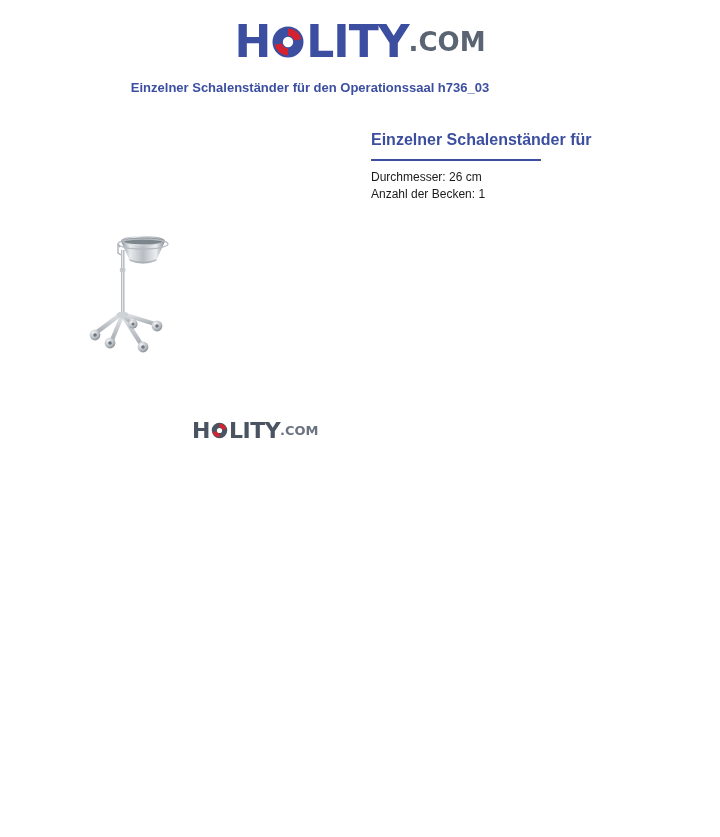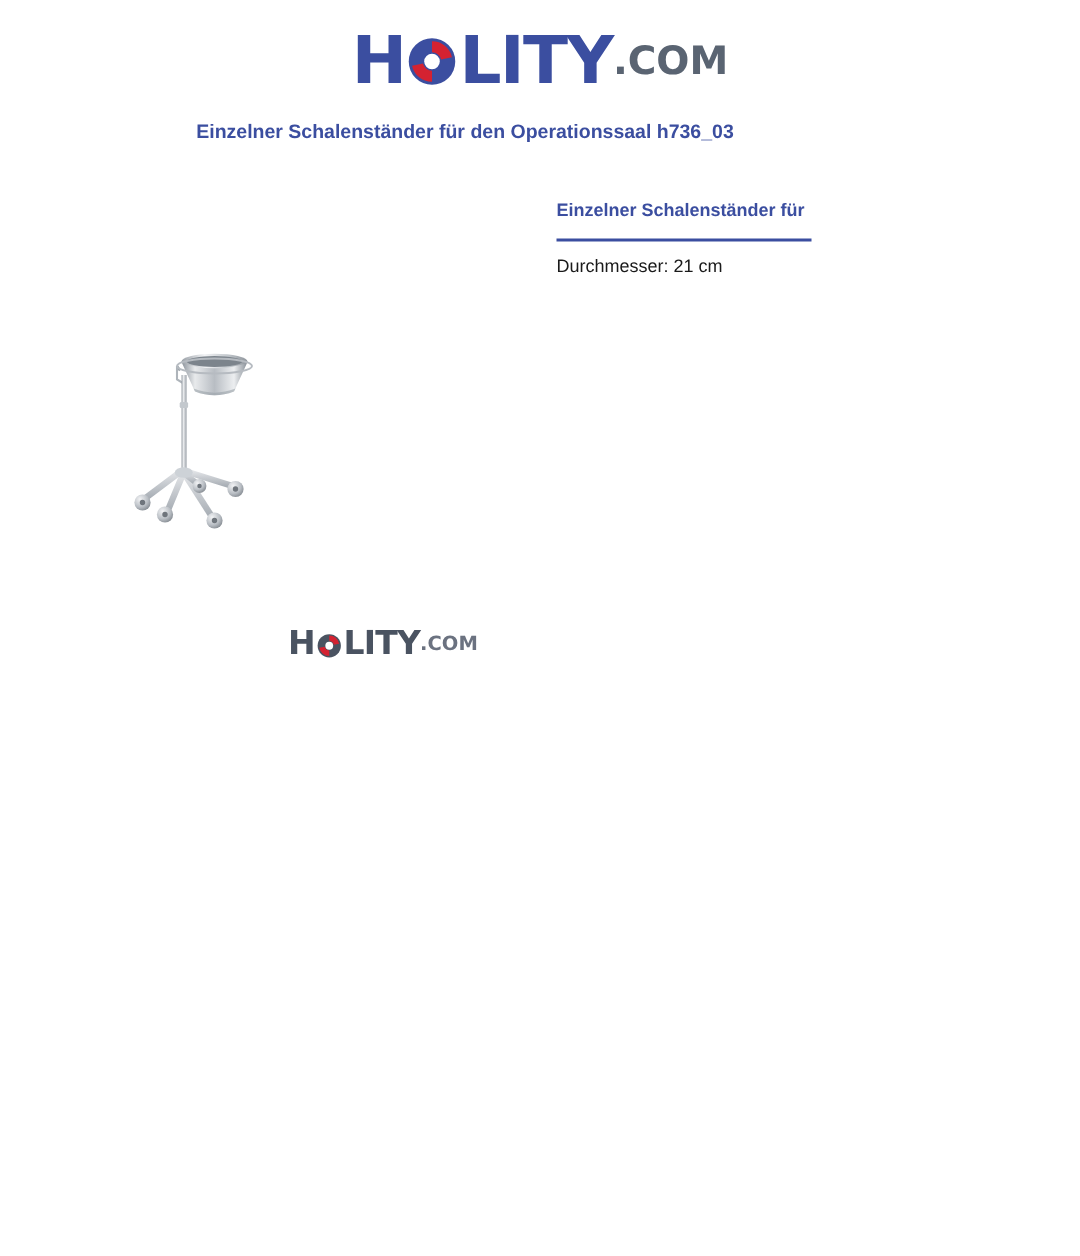--- a/index.html
+++ b/index.html
@@ -83,21 +83,21 @@
   }
 
   
   .info-col {
     position: absolute;
     top: 131px;
     left: 371px;
     width: 230px;
   }
   .info-title {
-    font-size: 12px;
+    font-size: 16px;
     font-weight: bold;
     color: #3b4ea0;
     line-height: 18px;
     margin: 0 0 10px 0;
   }
   .info-rule {
     width: 170px;
     height: 2px;
     background: #3b4ea0;
     margin: 0 0 8px 0;
@@ -175,21 +175,22 @@
     </div>
   </div>
 
   <div class="page-title">Einzelner Schalenständer für den Operationssaal h736_03</div>
 
   <div class="info-col">
     <div class="info-title">
       <div>Einzelner Schalenständer für</div>
     </div>
     <div class="info-rule"></div>
-    <div class="spec-line">Durchmesser: 21 cm</div>
+    <div class="spec-line">Durchmesser: 26 cm</div>
+    <div class="spec-line">Anzahl der Becken: 1</div>
   </div>
 
   <div class="product-image">
     <svg width="120" height="140" viewBox="0 0 120 140" xmlns="http://www.w3.org/2000/svg">
       <defs>
         <linearGradient id="bowlGrad" x1="0" y1="0" x2="1" y2="0">
           <stop offset="0%" stop-color="#8e959d"></stop>
           <stop offset="20%" stop-color="#e8eaec"></stop>
           <stop offset="50%" stop-color="#b8bdc3"></stop>
           <stop offset="80%" stop-color="#eceef0"></stop>

